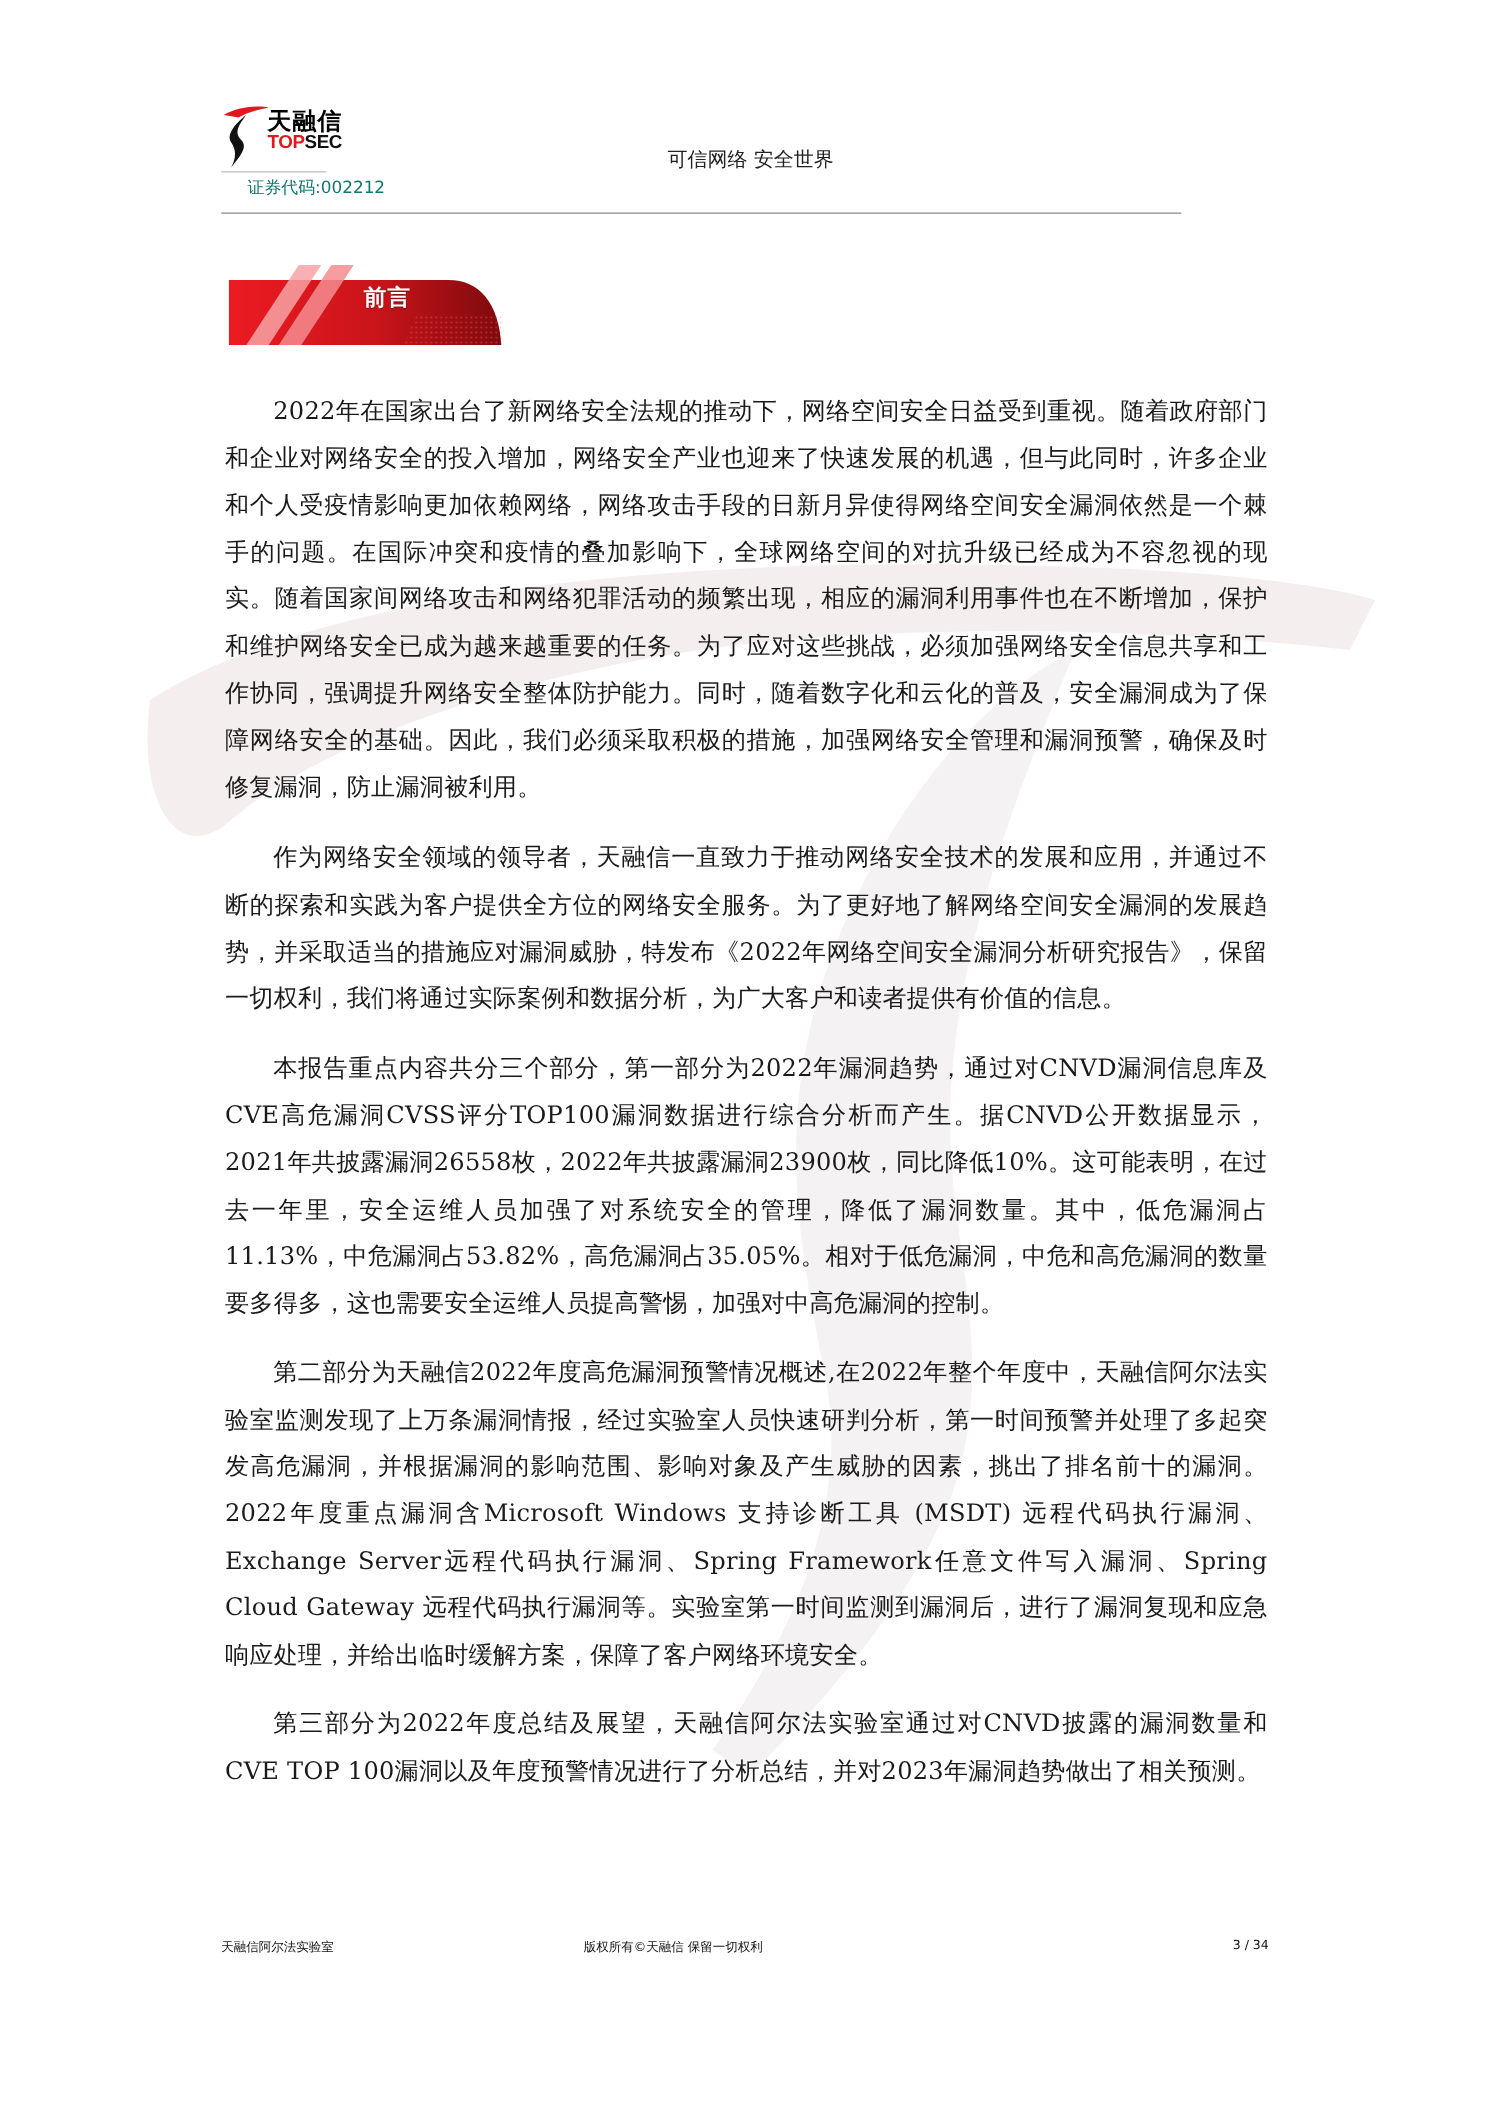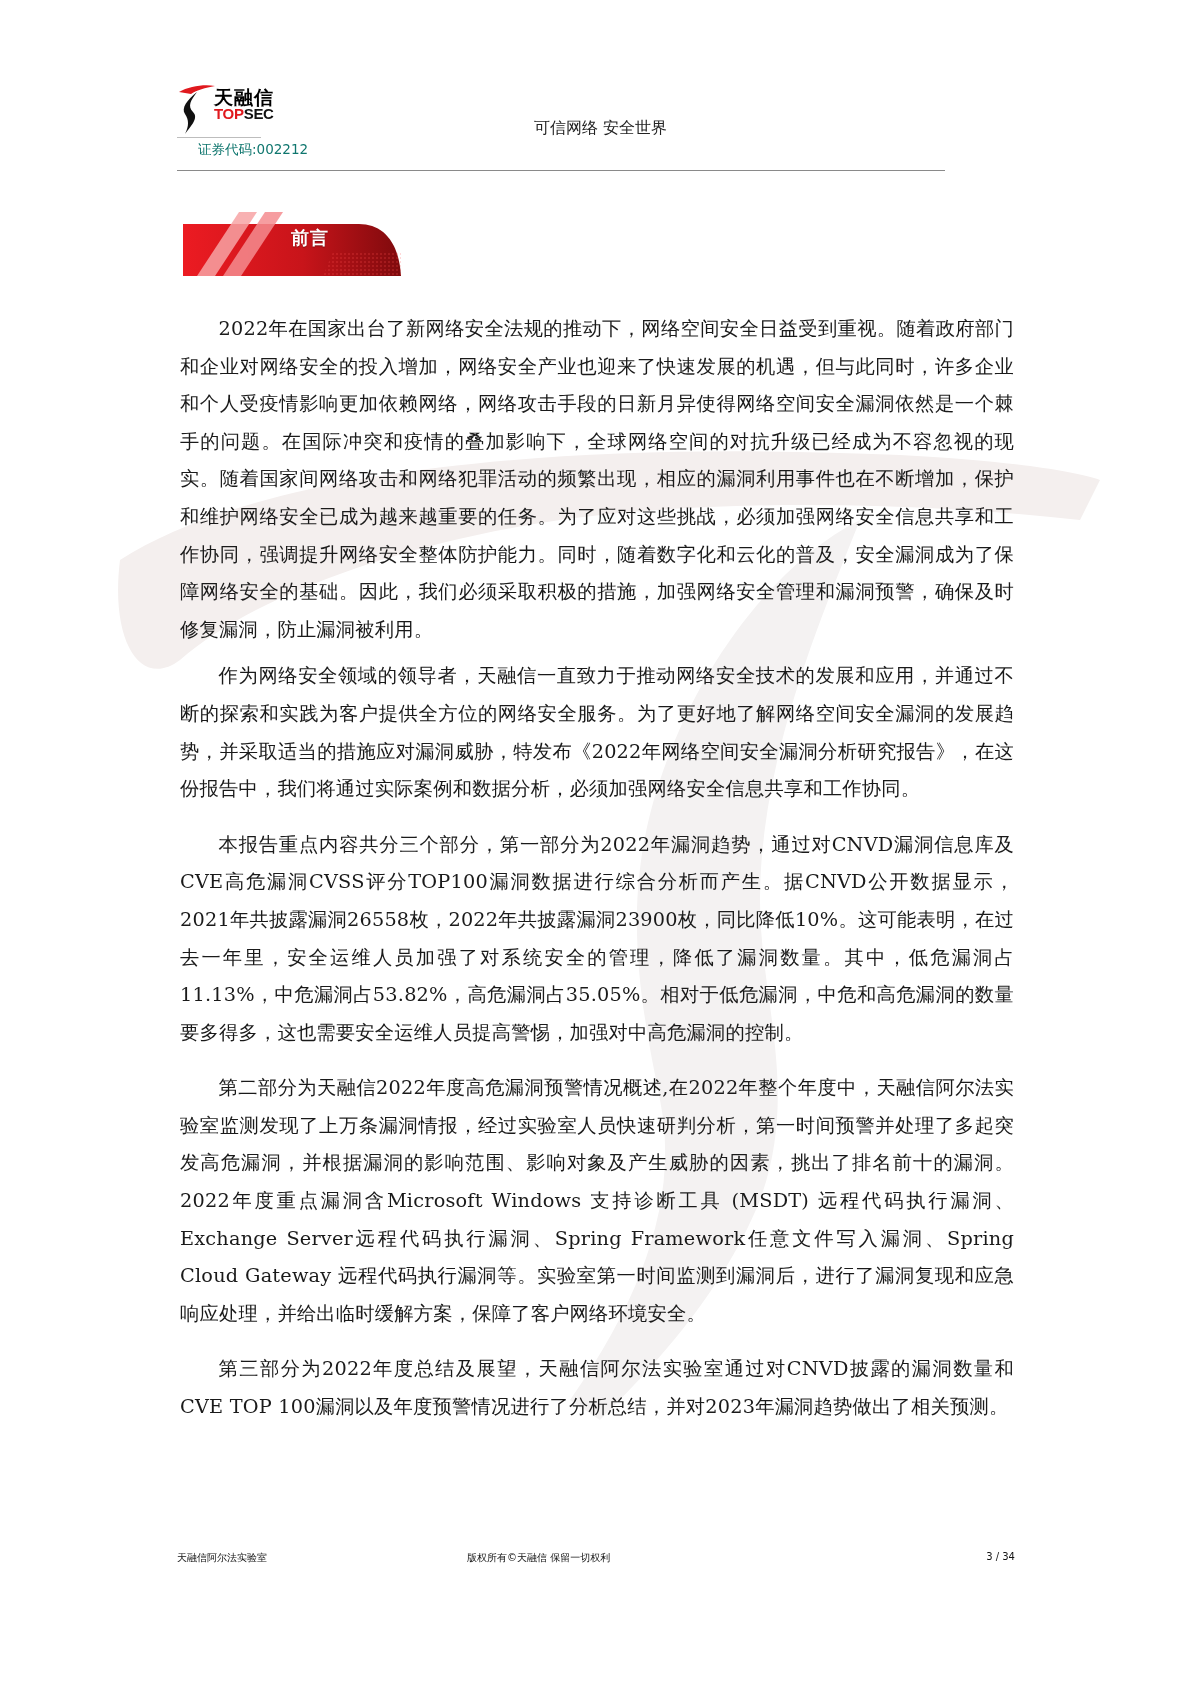--- a/index.html
+++ b/index.html
@@ -28,21 +28,21 @@
   
   .banner { position: absolute; left: 183px; top: 212px; width: 220px; height: 64px; }
   .banner-title { position: absolute; left: 108px; top: 14px; font-family: "DejaVu Sans", sans-serif;
                   font-weight: bold; font-size: 18px; color: #ffffff; letter-spacing: 1px;
                   text-shadow: 0 1px 1px rgba(0,0,0,0.35); }
 
   
   .content { position: absolute; left: 180px; top: 310px; width: 834px; }
   .para { margin: 0 0 18px 0; font-size: 19.3px; line-height: 37.6px; text-align: justify;
           text-indent: 2em; letter-spacing: 0.2px; }
-  .para:nth-of-type(1) { margin-bottom: 9px; }
+  .para:nth-of-type(1) { margin-bottom: 19px; }
 
   
   .footer { position: absolute; left: 177px; top: 1551px; width: 838px; height: 24px;
             font-family: "DejaVu Sans", sans-serif; font-size: 10px; color: #111; }
   .footer-left { position: absolute; left: 0; top: 0; }
   .footer-center { position: absolute; left: 290px; top: 0; }
   .footer-right { position: absolute; right: 0; top: 0; }
 </style>
 </head>
 <body>
@@ -82,21 +82,21 @@
     <path d="M0 12 L 176 12 C 200 12, 216 30, 218 64 L 0 64 Z" fill="url(#bg)"></path>
     <path d="M150 40 L 218 40 L 218 64 L 140 64 Z" fill="url(#dots)"></path>
     <path d="M14 64 L 56 0 L 74 0 L 32 64 Z" fill="#f7a3a5" opacity="0.85"></path>
     <path d="M40 64 L 82 0 L 100 0 L 58 64 Z" fill="#f58c8f" opacity="0.85"></path>
   </svg>
   <div class="banner-title">前言</div>
 </div>
 
 <div class="content">
   <p class="para">2022年在国家出台了新网络安全法规的推动下，网络空间安全日益受到重视。随着政府部门和企业对网络安全的投入增加，网络安全产业也迎来了快速发展的机遇，但与此同时，许多企业和个人受疫情影响更加依赖网络，网络攻击手段的日新月异使得网络空间安全漏洞依然是一个棘手的问题。在国际冲突和疫情的叠加影响下，全球网络空间的对抗升级已经成为不容忽视的现实。随着国家间网络攻击和网络犯罪活动的频繁出现，相应的漏洞利用事件也在不断增加，保护和维护网络安全已成为越来越重要的任务。为了应对这些挑战，必须加强网络安全信息共享和工作协同，强调提升网络安全整体防护能力。同时，随着数字化和云化的普及，安全漏洞成为了保障网络安全的基础。因此，我们必须采取积极的措施，加强网络安全管理和漏洞预警，确保及时修复漏洞，防止漏洞被利用。</p>
-  <p class="para">作为网络安全领域的领导者，天融信一直致力于推动网络安全技术的发展和应用，并通过不断的探索和实践为客户提供全方位的网络安全服务。为了更好地了解网络空间安全漏洞的发展趋势，并采取适当的措施应对漏洞威胁，特发布《2022年网络空间安全漏洞分析研究报告》，在这份报告中，我们将通过实际案例和数据分析，必须加强网络安全信息共享和工作协同。</p>
+  <p class="para">作为网络安全领域的领导者，天融信一直致力于推动网络安全技术的发展和应用，并通过不断的探索和实践为客户提供全方位的网络安全服务。为了更好地了解网络空间安全漏洞的发展趋势，并采取适当的措施应对漏洞威胁，特发布《2022年网络空间安全漏洞分析研究报告》，保留一切权利，我们将通过实际案例和数据分析，为广大客户和读者提供有价值的信息。</p>
   <p class="para">本报告重点内容共分三个部分，第一部分为2022年漏洞趋势，通过对CNVD漏洞信息库及CVE高危漏洞CVSS评分TOP100漏洞数据进行综合分析而产生。据CNVD公开数据显示，2021年共披露漏洞26558枚，2022年共披露漏洞23900枚，同比降低10%。这可能表明，在过去一年里，安全运维人员加强了对系统安全的管理，降低了漏洞数量。其中，低危漏洞占11.13%，中危漏洞占53.82%，高危漏洞占35.05%。相对于低危漏洞，中危和高危漏洞的数量要多得多，这也需要安全运维人员提高警惕，加强对中高危漏洞的控制。</p>
   <p class="para">第二部分为天融信2022年度高危漏洞预警情况概述,在2022年整个年度中，天融信阿尔法实验室监测发现了上万条漏洞情报，经过实验室人员快速研判分析，第一时间预警并处理了多起突发高危漏洞，并根据漏洞的影响范围、影响对象及产生威胁的因素，挑出了排名前十的漏洞。2022年度重点漏洞含Microsoft Windows 支持诊断工具 (MSDT) 远程代码执行漏洞、Exchange Server远程代码执行漏洞、Spring Framework任意文件写入漏洞、Spring Cloud Gateway 远程代码执行漏洞等。实验室第一时间监测到漏洞后，进行了漏洞复现和应急响应处理，并给出临时缓解方案，保障了客户网络环境安全。</p>
   <p class="para">第三部分为2022年度总结及展望，天融信阿尔法实验室通过对CNVD披露的漏洞数量和CVE TOP 100漏洞以及年度预警情况进行了分析总结，并对2023年漏洞趋势做出了相关预测。</p>
 </div>
 
 <div class="footer">
   <span class="footer-left">天融信阿尔法实验室</span>
   <span class="footer-center">版权所有©天融信 保留一切权利</span>
   <span class="footer-right">3 / 34</span>
 </div>

